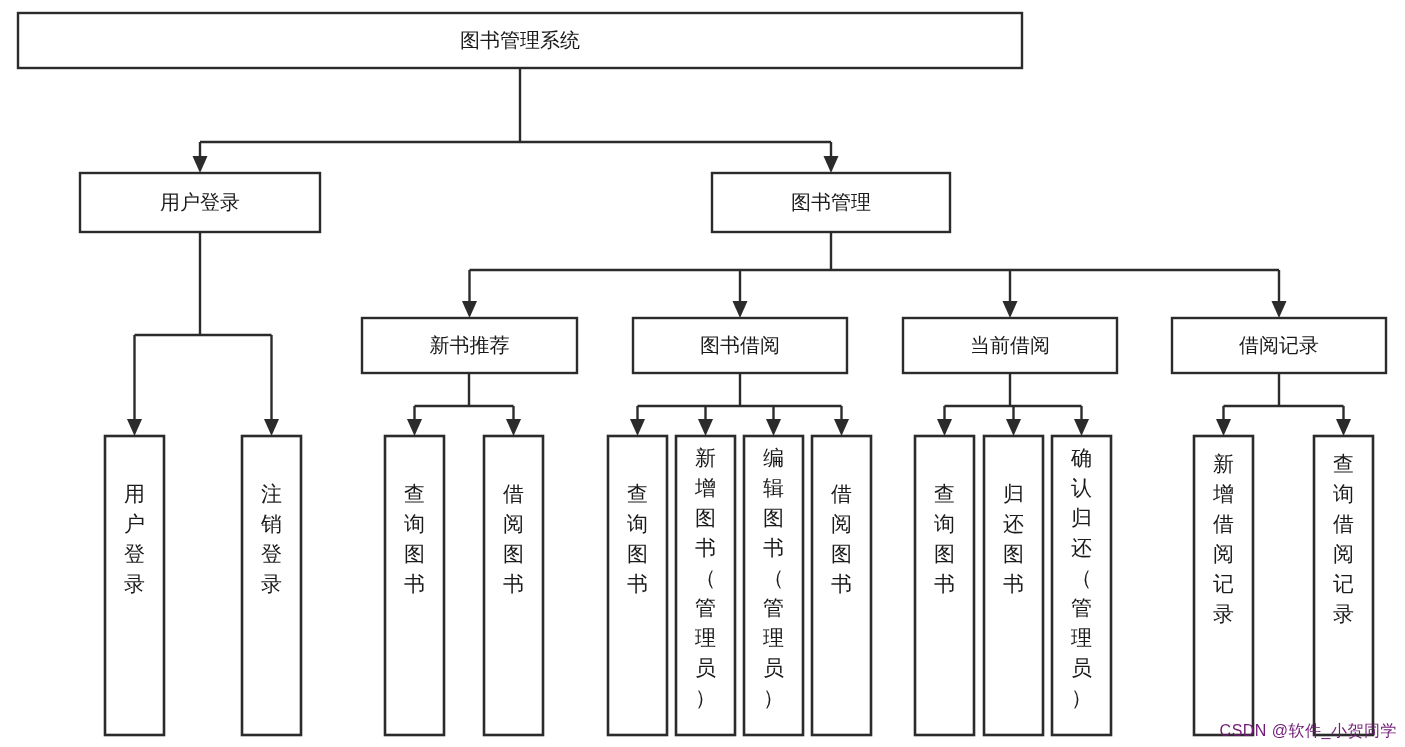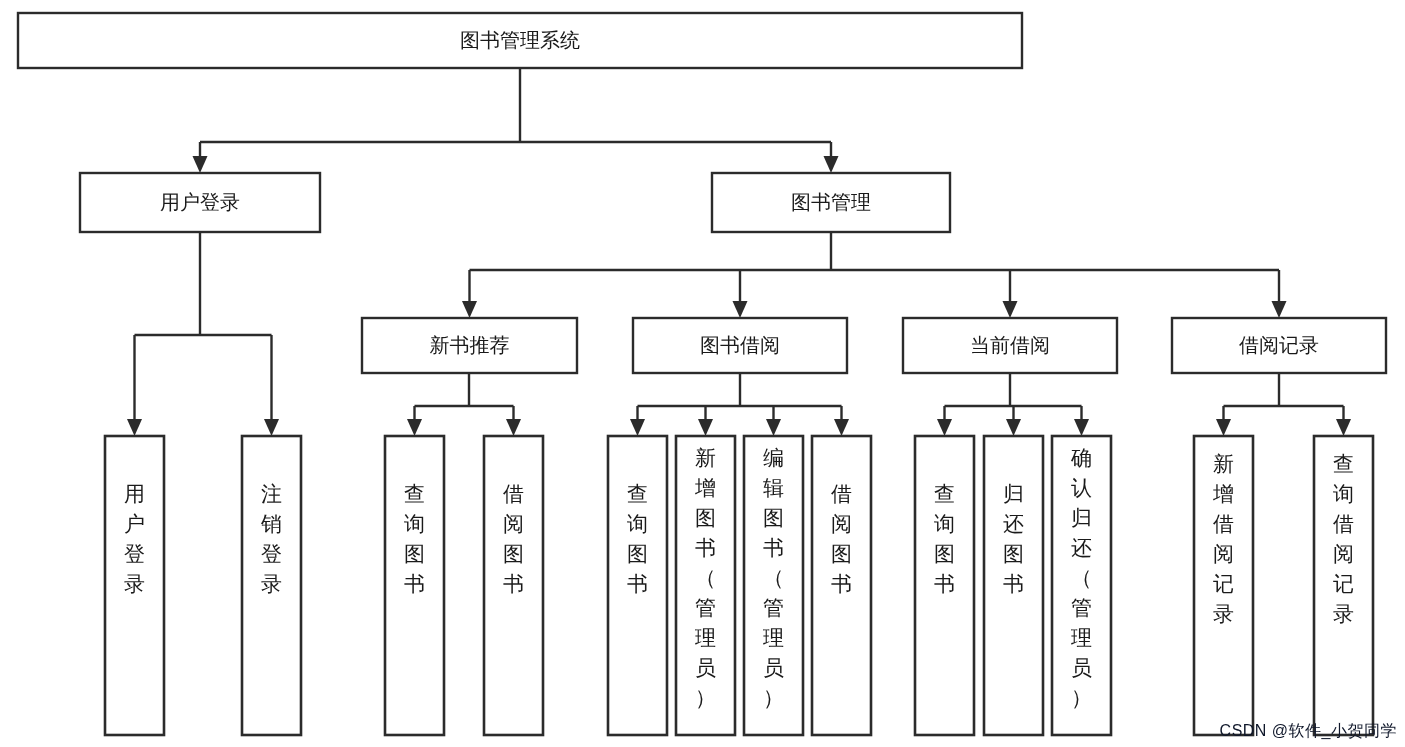--- a/index.html
+++ b/index.html
@@ -47,21 +47,21 @@
     dominant-baseline: middle;
   }
   .node-label.vertical {
     font-size: 21px;
     dominant-baseline: hanging;
   }
   .watermark {
     position: absolute;
     right: 8px;
     bottom: 5px;
-    color: #0f172a;
+    color: #701a75;
     font-size: 16px;
     font-family: "Liberation Sans", "DejaVu Sans", sans-serif;
     white-space: nowrap;
     letter-spacing: 0.5px;
     user-select: none;
   }
 </style>
 </head>
 <body>
 

